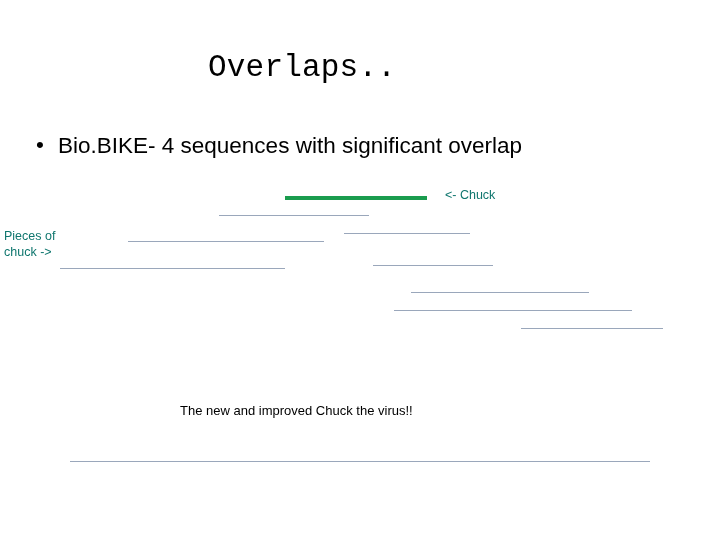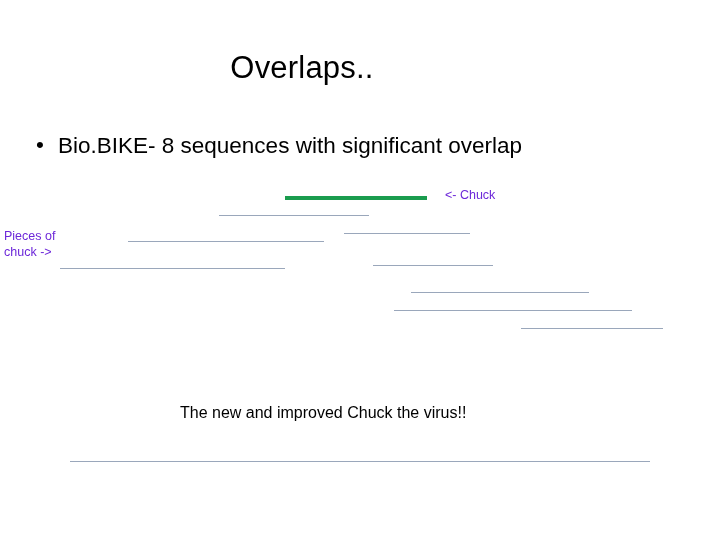--- a/index.html
+++ b/index.html
@@ -22,20 +22,21 @@
   .title {
     position: absolute;
     top: 50px;
     left: 0;
     width: 604px;
     text-align: center;
     font-size: 31px;
     font-weight: normal;
     letter-spacing: 0.2px;
     color: #000000;
+    font-family: Liberation Mono, monospace;
   }
   .bullet-row {
     position: absolute;
     top: 133px;
     left: 36px;
     width: 660px;
     display: flex;
     align-items: flex-start;
     font-size: 22.5px;
     line-height: 1.15;
@@ -56,37 +57,37 @@
     position: absolute;
     height: 0;
     border-top: 1px solid #9aa7bb;
   }
   .seg.green {
     border-top: 4px solid #1a9c4e;
   }
   .label {
     position: absolute;
     font-size: 12.5px;
-    color: #6d28d9;
+    color: #0f766e;
     white-space: nowrap;
     line-height: 1.25;
   }
   .label-chuck-arrow {
     left: 445px;
     top: 188px;
   }
   .label-pieces {
     left: 4px;
     top: 229px;
   }
   .caption {
     position: absolute;
     left: 180px;
     top: 401px;
-    font-size: 16px;
+    font-size: 13px;
     line-height: 1.55;
     white-space: nowrap;
   }
   .bottom-rule {
     position: absolute;
     left: 70px;
     top: 461px;
     width: 580px;
     height: 0;
     border-top: 1px solid #9aa7bb;
@@ -94,21 +95,21 @@
 </style>
 </head>
 <body>
 
 <div class="slide">
 
   <div class="title">Overlaps..</div>
 
   <div class="bullet-row">
     <span class="bullet-dot">•</span>
-    <span class="bullet-text">Bio.BIKE- 8 sequences with significant overlap</span>
+    <span class="bullet-text">Bio.BIKE- 4 sequences with significant overlap</span>
   </div>
 
   <div class="label label-chuck-arrow">&lt;- Chuck</div>
 
   <div class="label label-pieces">
     <div>Pieces of</div>
     <div>chuck -&gt;</div>
   </div>
 
   <div id="segments-layer">

